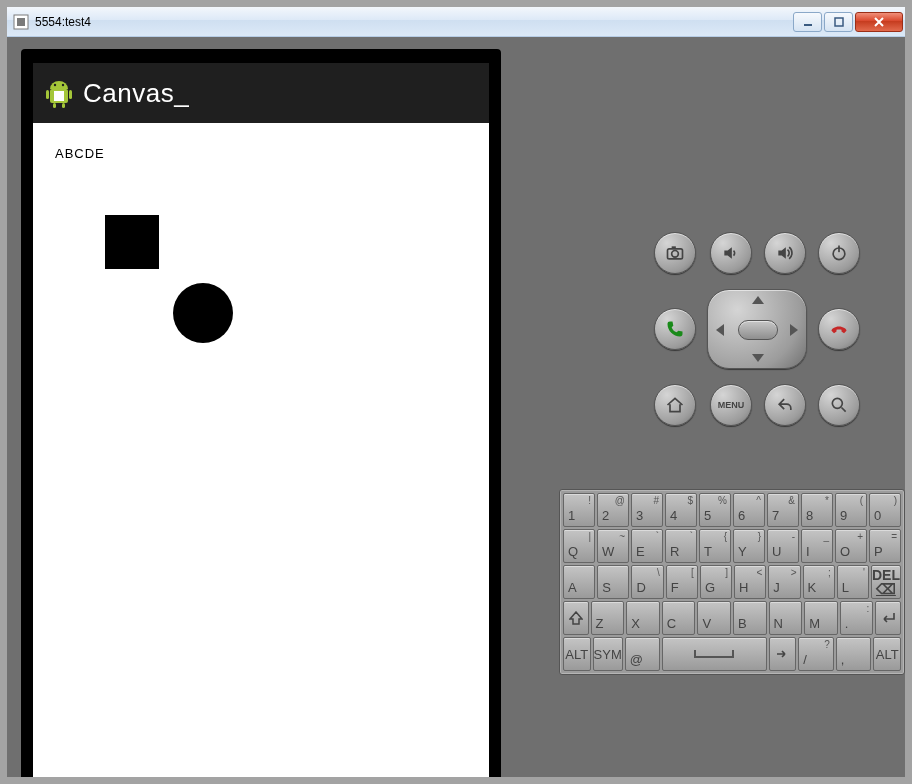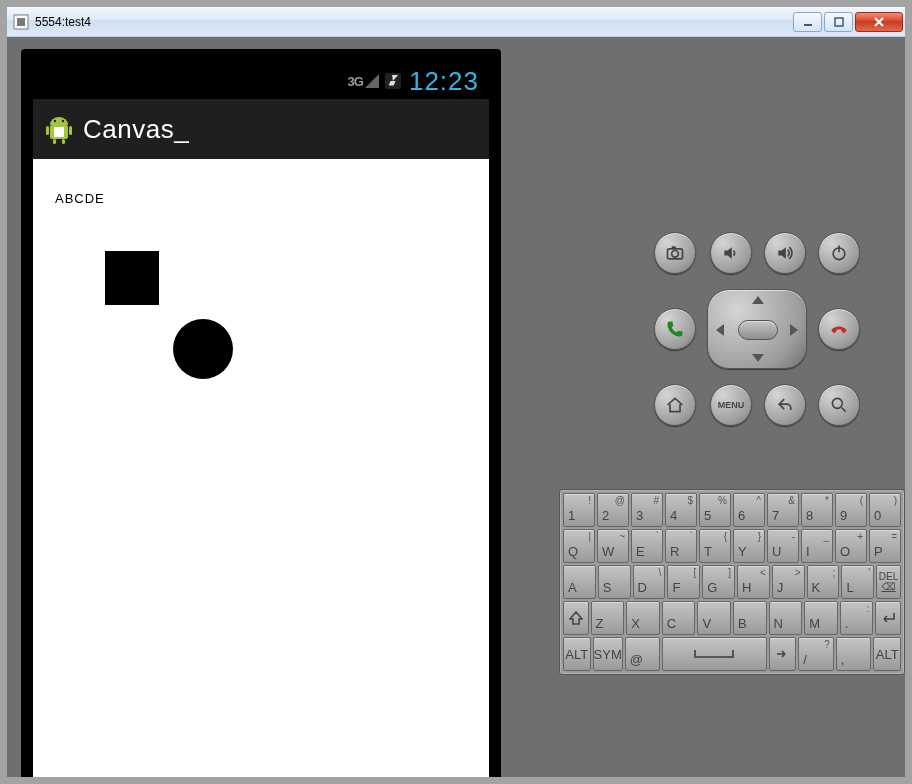--- a/index.html
+++ b/index.html
@@ -91,21 +91,21 @@
   .app-bar {
     height: 60px; background: #1f1f1f;
     display: flex; align-items: center; padding: 0 12px; gap: 10px;
   }
   .app-bar .android-icon { width: 28px; height: 32px; }
   .app-title { color: #fff; font-size: 26px; font-family: "Helvetica Neue", Arial, sans-serif; font-weight: 300; letter-spacing: 0.5px; }
 
   .canvas-area {
     flex: 1; background: #fff; position: relative;
   }
-  .canvas-text { position: absolute; left: 22px; top: 32px; font: 13px Arial, sans-serif; color: #000; letter-spacing: 1px; }
+  .canvas-text { position: absolute; left: 22px; top: 23px; font: 13px Arial, sans-serif; color: #000; letter-spacing: 1px; }
   .canvas-square { position: absolute; left: 72px; top: 92px; width: 54px; height: 54px; background: #000; }
   .canvas-circle { position: absolute; left: 140px; top: 160px; width: 60px; height: 60px; background: #000; border-radius: 50%; }
 
   
   .side-panel {
     flex: 1;
     display: flex; flex-direction: column;
     align-items: flex-end;
     padding-top: 180px;
   }
@@ -188,21 +188,21 @@
     display: flex; align-items: flex-end; justify-content: flex-start;
     padding: 0 4px 3px 4px;
   }
   .key .alt { position: absolute; top: 1px; right: 3px; font-size: 10px; color: #555; }
   .key.wide4 { flex: 4; }
   .key.center { justify-content: center; align-items: center; padding:0; }
   .key .main { font-weight: normal; }
   .space-glyph { width: 40px; height: 8px; border: 2px solid #555; border-top: none; }
   .enter-glyph svg { width:16px; height:12px; }
   .shift-glyph svg { width:14px; height:14px; }
-  .del-stack { display:flex; flex-direction:column; align-items:center; font-size:10px; line-height:1; font-weight:normal; }
+  .del-stack { display:flex; flex-direction:column; align-items:center; font-size:14px; line-height:1; font-weight:bold; }
   .del-stack .dx { text-decoration: underline; }
 </style>
 </head>
 <body>
 
 <div class="window">
   <div class="titlebar">
     <span class="app-icon">
       <svg viewBox="0 0 16 16">
           <rect x="1" y="1" width="14" height="14" fill="#fff" stroke="#7a7a7a"></rect>
@@ -226,30 +226,20 @@
             <path d="M2 1 L10 9 M10 1 L2 9" stroke="#fff" stroke-width="2"></path>
           </svg>
       </div>
     </div>
   </div>
 
   <div class="client">
 
     <div class="phone-shell">
       <div class="phone-screen">
-        <div class="status-bar">
-          <div class="status-icons">
-            <span class="sig-3g">
-              <span>3G</span>
-                <span class="sig-bars"></span>
-            </span>
-            <span class="sig-bolt"></span>
-          </div>
-          <span class="status-time">12:23</span>
-        </div>
         <div class="app-bar">
           <span class="android-icon">
             <svg viewBox="0 0 28 32">
               <rect x="5" y="12" width="18" height="14" rx="2" fill="#a4c639"></rect>
               <path d="M5 12 a9 8 0 0 1 18 0 Z" fill="#a4c639"></path>
               <rect x="1" y="13" width="3" height="9" rx="1.5" fill="#a4c639"></rect>
               <rect x="24" y="13" width="3" height="9" rx="1.5" fill="#a4c639"></rect>
               <rect x="8" y="26" width="3" height="5" rx="1.5" fill="#a4c639"></rect>
               <rect x="17" y="26" width="3" height="5" rx="1.5" fill="#a4c639"></rect>
               <circle cx="10" cy="8" r="1.2" fill="#1f1f1f"></circle>

